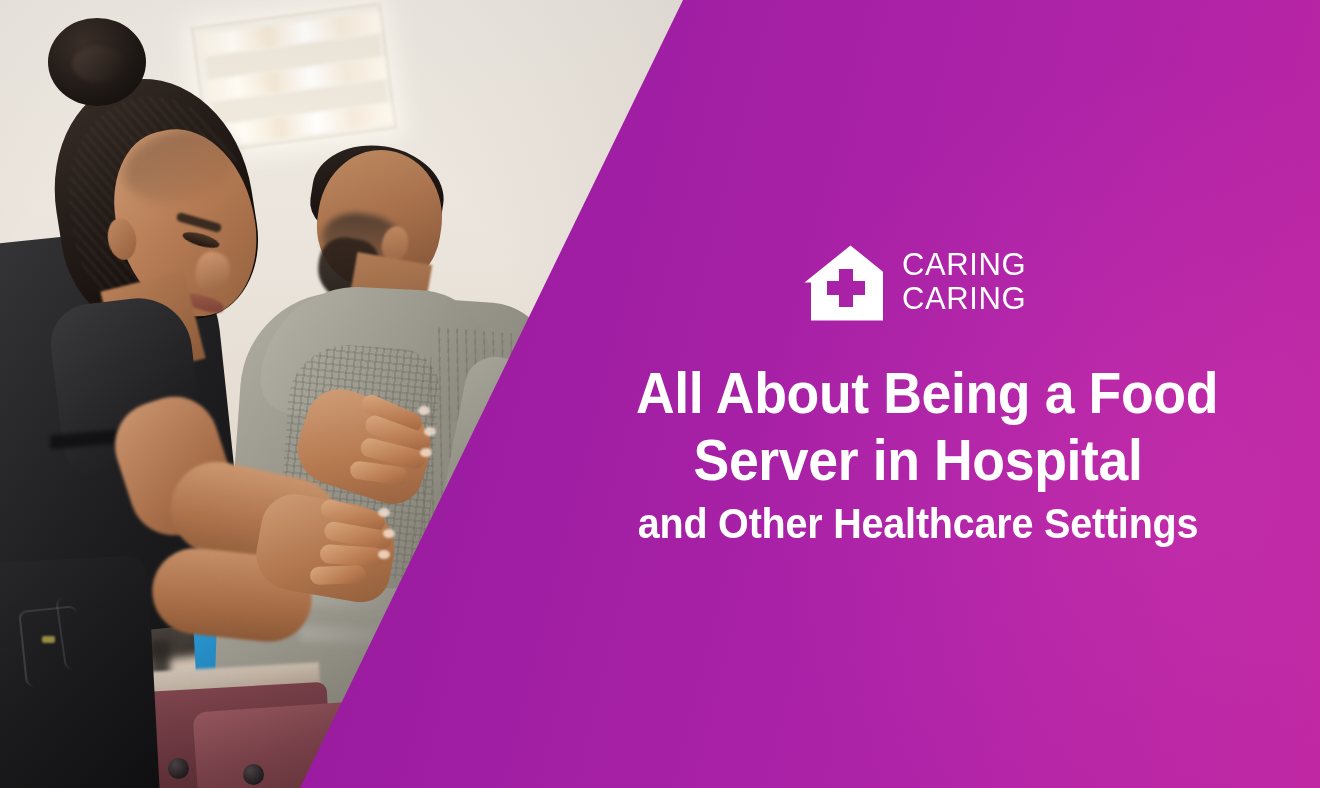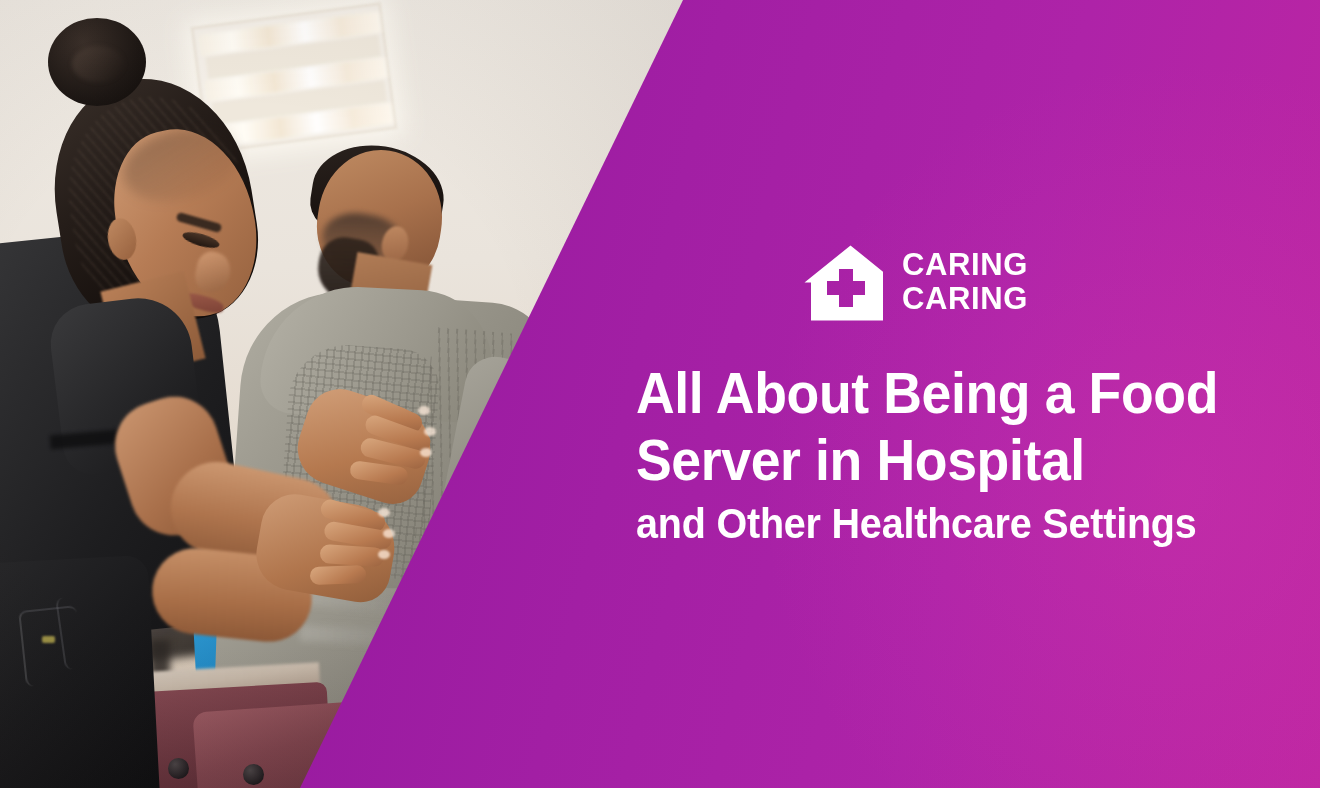--- a/index.html
+++ b/index.html
@@ -416,33 +416,33 @@
   }
   .logo-mark {
     position:absolute; left:0; top:0;
     width:80px; height:80px;
   }
   .logo-text {
     position:absolute;
     left:99px; top:5px;
     color:#ffffff;
     font-family:"Liberation Sans", sans-serif;
-    font-weight:bold;
+    font-weight:normal;
     font-size:31px;
     line-height:34px;
     letter-spacing:.6px;
   }
   .logo-text span { display:block; }
 
   
   .headline {
     position:absolute;
     left:600px; top:360px;
     width:600px;
-    text-align:left;
+    text-align:center;
     color:#ffffff;
   }
   .hl-main {
     font-family:"Liberation Sans Narrow","Liberation Sans", sans-serif;
     font-weight:bold;
     font-size:57px;
     line-height:67px;
     letter-spacing:-0.4px;
     transform:scaleX(.94);
     transform-origin:right center;

